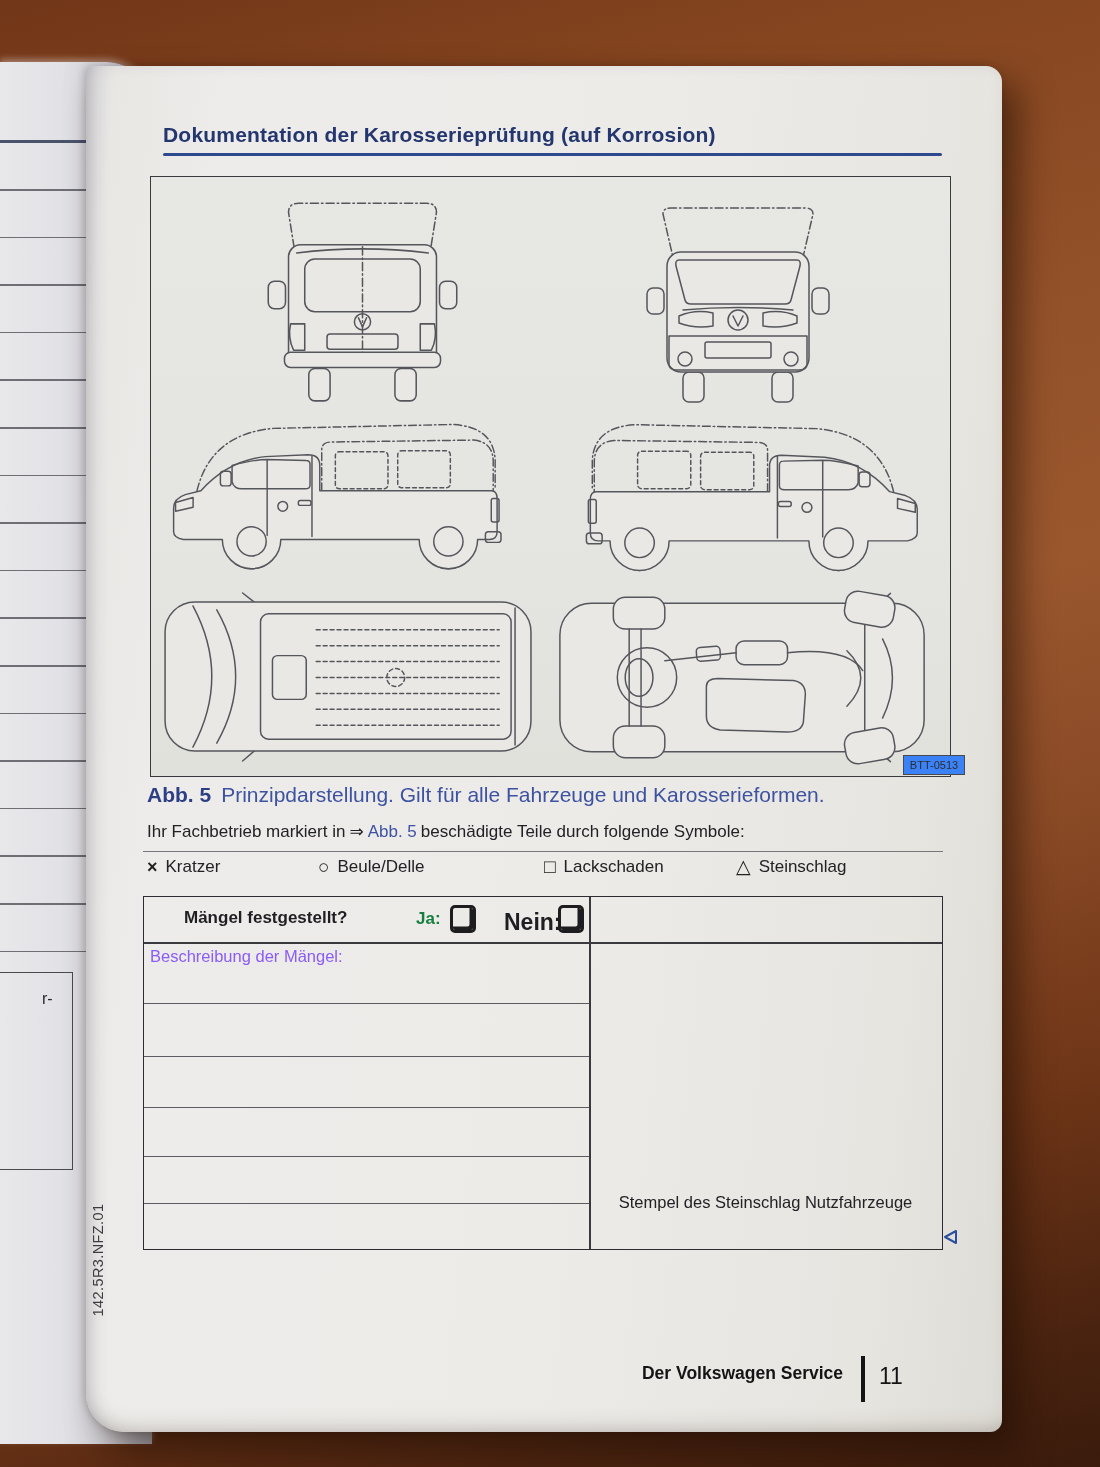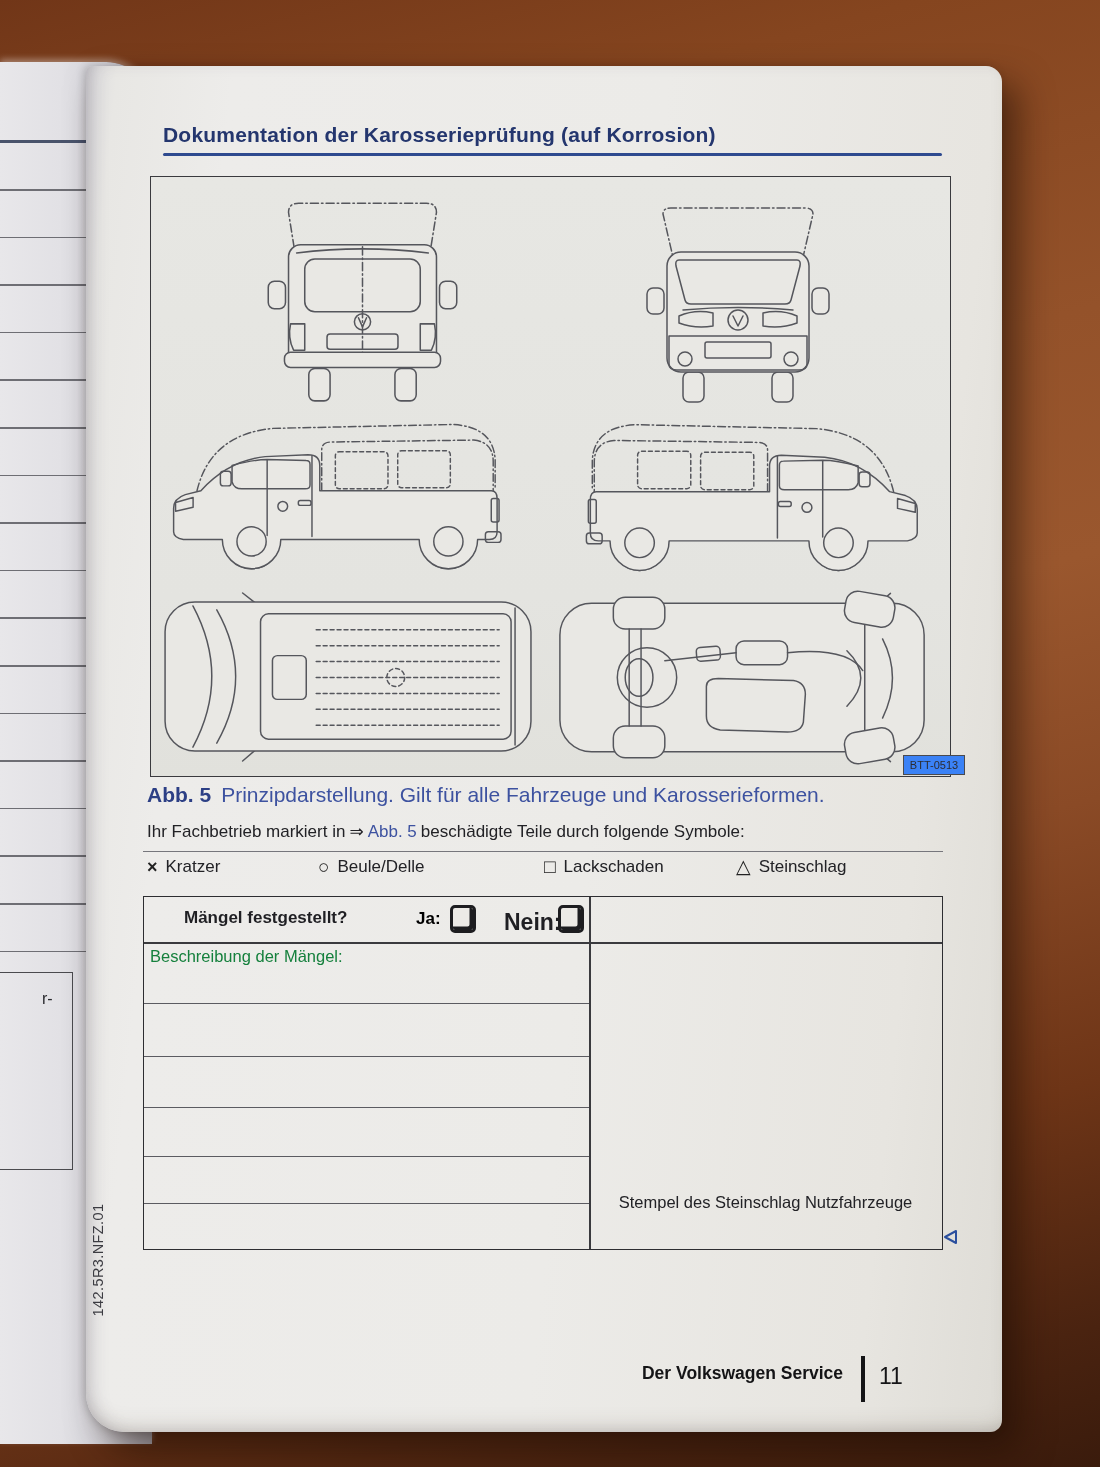--- a/index.html
+++ b/index.html
@@ -65,31 +65,31 @@
   .symbol .g{display:inline-block;margin-right:8px;font-size:19px;line-height:17px;vertical-align:-1px;color:#222;}
   .symbol .gx{font-weight:bold;font-size:18px;}
   
   .form-table{
     left:143px;top:896px;width:798px;height:352px;
     border:1.8px solid #2d2d31;background:transparent;
   }
   .ft-header-line{left:0;top:45px;width:100%;height:1.7px;background:#3a3a3e;}
   .ft-divider{left:445px;top:0;width:1.7px;height:100%;background:#3a3a3e;}
   .ft-question{left:40px;top:11px;font-size:17px;font-weight:bold;color:#1f1f23;}
-  .ft-yes{left:272px;top:12px;font-size:17px;font-weight:bold;color:#000000;}
+  .ft-yes{left:272px;top:12px;font-size:17px;font-weight:bold;color:#15803d;}
   .ft-no{left:360px;top:12px;font-size:23px;font-weight:bold;color:#1f1f23;}
   .cbx{
     display:inline-block;width:20px;height:22px;
     border:3px solid #1d1d20;border-radius:5px;
     box-shadow:inset -3.5px -3.5px 0 0 #1d1d20;
     background:#eceae6;
   }
   .cbx-ja{left:306px;top:8px;}
   .cbx-nein{left:414px;top:8px;}
-  .ft-desc-label{left:6px;top:50px;font-size:16.5px;color:#15803d;}
+  .ft-desc-label{left:6px;top:50px;font-size:16.5px;color:#8b5cf6;}
   .ft-line{left:0;width:445px;height:1.3px;background:#5b5b61;}
   .ft-stamp{
     left:447px;top:293px;width:349px;text-align:center;
     font-size:16.5px;color:#222226;line-height:24px;
   }
   .tri{width:18px;height:18px;}
   .tri-right{left:941px;top:1228px;}
   .tri-left{left:93px;top:1143px;}
   
   .spine-box{left:18px;top:1180px;width:160px;height:160px;display:flex;align-items:center;justify-content:center;}

